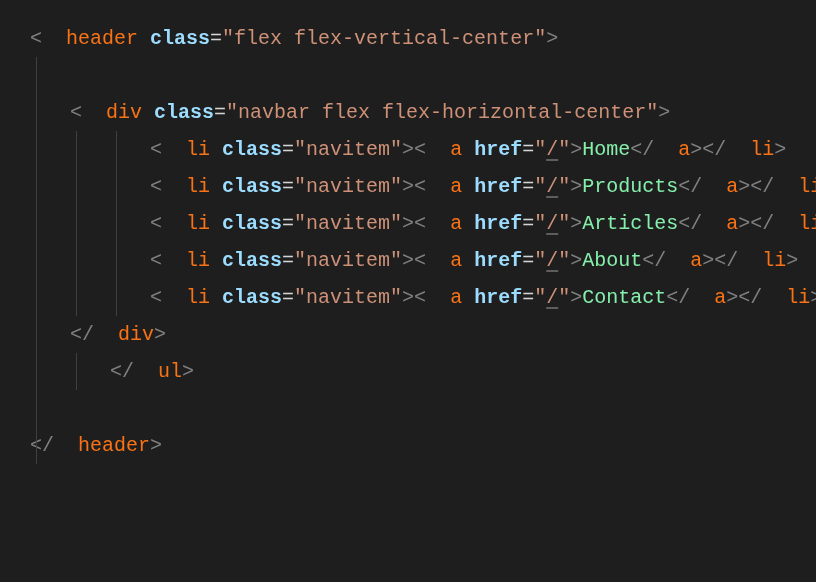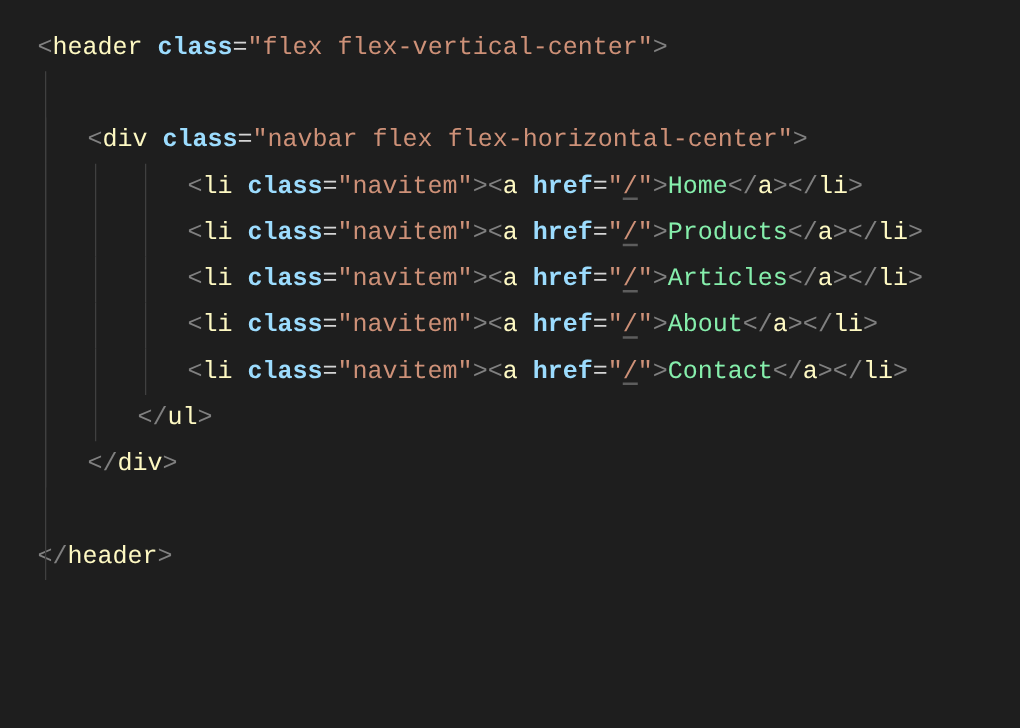--- a/index.html
+++ b/index.html
@@ -27,21 +27,21 @@
     }
     .guide {
       position: absolute;
       left: 0;
       top: 0;
       bottom: 0;
       width: 1px;
       background: #404040;
     }
     .tag-bracket { color: #808080; }
-    .tag-name { color: #fef9c3; }
+    .tag-name { color: #f97316; margin-left: 24px; }
     .attr-name { color: #9cdcfe; font-weight: bold; }
     .attr-eq { color: #d4d4d4; }
     .attr-value { color: #ce9178; }
     .text-content { color: #86efac; }
     .href-underline { 
       text-decoration: underline;
       text-decoration-color: rgba(212,212,212,0.35);
       text-underline-offset: 4px;
     }
     .indent { display: inline-block; }
@@ -54,18 +54,18 @@
 
 <div class="code-editor" id="editor">
     <div class="line"><span class="tag-bracket">&lt;</span><span class="tag-name">header</span><span class=""> </span><span class="attr-name">class</span><span class="attr-eq">=</span><span class="attr-value">"flex flex-vertical-center"</span><span class="tag-bracket">&gt;</span></div>
     <div class="line">&nbsp;</div>
     <div class="line"><span class="guide" style="left: 6px;"></span><span class="indent i1"></span><span class="tag-bracket">&lt;</span><span class="tag-name">div</span><span class=""> </span><span class="attr-name">class</span><span class="attr-eq">=</span><span class="attr-value">"navbar flex flex-horizontal-center"</span><span class="tag-bracket">&gt;</span></div>
     <div class="line"><span class="guide" style="left: 6px;"></span><span class="guide" style="left: 46px;"></span><span class="guide" style="left: 86px;"></span><span class="indent i3"></span><span class="tag-bracket">&lt;</span><span class="tag-name">li</span><span class=""> </span><span class="attr-name">class</span><span class="attr-eq">=</span><span class="attr-value">"navitem"</span><span class="tag-bracket">&gt;&lt;</span><span class="tag-name">a</span><span class=""> </span><span class="attr-name">href</span><span class="attr-eq">=</span><span class="attr-value">"</span><span class="attr-value href-underline">/</span><span class="attr-value">"</span><span class="tag-bracket">&gt;</span><span class="text-content">Home</span><span class="tag-bracket">&lt;/</span><span class="tag-name">a</span><span class="tag-bracket">&gt;&lt;/</span><span class="tag-name">li</span><span class="tag-bracket">&gt;</span></div>
     <div class="line"><span class="guide" style="left: 6px;"></span><span class="guide" style="left: 46px;"></span><span class="guide" style="left: 86px;"></span><span class="indent i3"></span><span class="tag-bracket">&lt;</span><span class="tag-name">li</span><span class=""> </span><span class="attr-name">class</span><span class="attr-eq">=</span><span class="attr-value">"navitem"</span><span class="tag-bracket">&gt;&lt;</span><span class="tag-name">a</span><span class=""> </span><span class="attr-name">href</span><span class="attr-eq">=</span><span class="attr-value">"</span><span class="attr-value href-underline">/</span><span class="attr-value">"</span><span class="tag-bracket">&gt;</span><span class="text-content">Products</span><span class="tag-bracket">&lt;/</span><span class="tag-name">a</span><span class="tag-bracket">&gt;&lt;/</span><span class="tag-name">li</span><span class="tag-bracket">&gt;</span></div>
     <div class="line"><span class="guide" style="left: 6px;"></span><span class="guide" style="left: 46px;"></span><span class="guide" style="left: 86px;"></span><span class="indent i3"></span><span class="tag-bracket">&lt;</span><span class="tag-name">li</span><span class=""> </span><span class="attr-name">class</span><span class="attr-eq">=</span><span class="attr-value">"navitem"</span><span class="tag-bracket">&gt;&lt;</span><span class="tag-name">a</span><span class=""> </span><span class="attr-name">href</span><span class="attr-eq">=</span><span class="attr-value">"</span><span class="attr-value href-underline">/</span><span class="attr-value">"</span><span class="tag-bracket">&gt;</span><span class="text-content">Articles</span><span class="tag-bracket">&lt;/</span><span class="tag-name">a</span><span class="tag-bracket">&gt;&lt;/</span><span class="tag-name">li</span><span class="tag-bracket">&gt;</span></div>
     <div class="line"><span class="guide" style="left: 6px;"></span><span class="guide" style="left: 46px;"></span><span class="guide" style="left: 86px;"></span><span class="indent i3"></span><span class="tag-bracket">&lt;</span><span class="tag-name">li</span><span class=""> </span><span class="attr-name">class</span><span class="attr-eq">=</span><span class="attr-value">"navitem"</span><span class="tag-bracket">&gt;&lt;</span><span class="tag-name">a</span><span class=""> </span><span class="attr-name">href</span><span class="attr-eq">=</span><span class="attr-value">"</span><span class="attr-value href-underline">/</span><span class="attr-value">"</span><span class="tag-bracket">&gt;</span><span class="text-content">About</span><span class="tag-bracket">&lt;/</span><span class="tag-name">a</span><span class="tag-bracket">&gt;&lt;/</span><span class="tag-name">li</span><span class="tag-bracket">&gt;</span></div>
     <div class="line"><span class="guide" style="left: 6px;"></span><span class="guide" style="left: 46px;"></span><span class="guide" style="left: 86px;"></span><span class="indent i3"></span><span class="tag-bracket">&lt;</span><span class="tag-name">li</span><span class=""> </span><span class="attr-name">class</span><span class="attr-eq">=</span><span class="attr-value">"navitem"</span><span class="tag-bracket">&gt;&lt;</span><span class="tag-name">a</span><span class=""> </span><span class="attr-name">href</span><span class="attr-eq">=</span><span class="attr-value">"</span><span class="attr-value href-underline">/</span><span class="attr-value">"</span><span class="tag-bracket">&gt;</span><span class="text-content">Contact</span><span class="tag-bracket">&lt;/</span><span class="tag-name">a</span><span class="tag-bracket">&gt;&lt;/</span><span class="tag-name">li</span><span class="tag-bracket">&gt;</span></div>
+    <div class="line"><span class="guide" style="left: 6px;"></span><span class="indent i1"></span><span class="tag-bracket">&lt;/</span><span class="tag-name">div</span><span class="tag-bracket">&gt;</span></div>
     <div class="line"><span class="guide" style="left: 6px;"></span><span class="guide" style="left: 46px;"></span><span class="indent i2"></span><span class="tag-bracket">&lt;/</span><span class="tag-name">ul</span><span class="tag-bracket">&gt;</span></div>
-    <div class="line"><span class="guide" style="left: 6px;"></span><span class="indent i1"></span><span class="tag-bracket">&lt;/</span><span class="tag-name">div</span><span class="tag-bracket">&gt;</span></div>
     <div class="line">&nbsp;</div>
     <div class="line"><span class="tag-bracket">&lt;/</span><span class="tag-name">header</span><span class="tag-bracket">&gt;</span></div>
     <div style="position: absolute; left: 6px; top: 37px; height: 407px; width: 1px; background: rgb(64, 64, 64);"></div>
   </div>
 
 </body></html>

